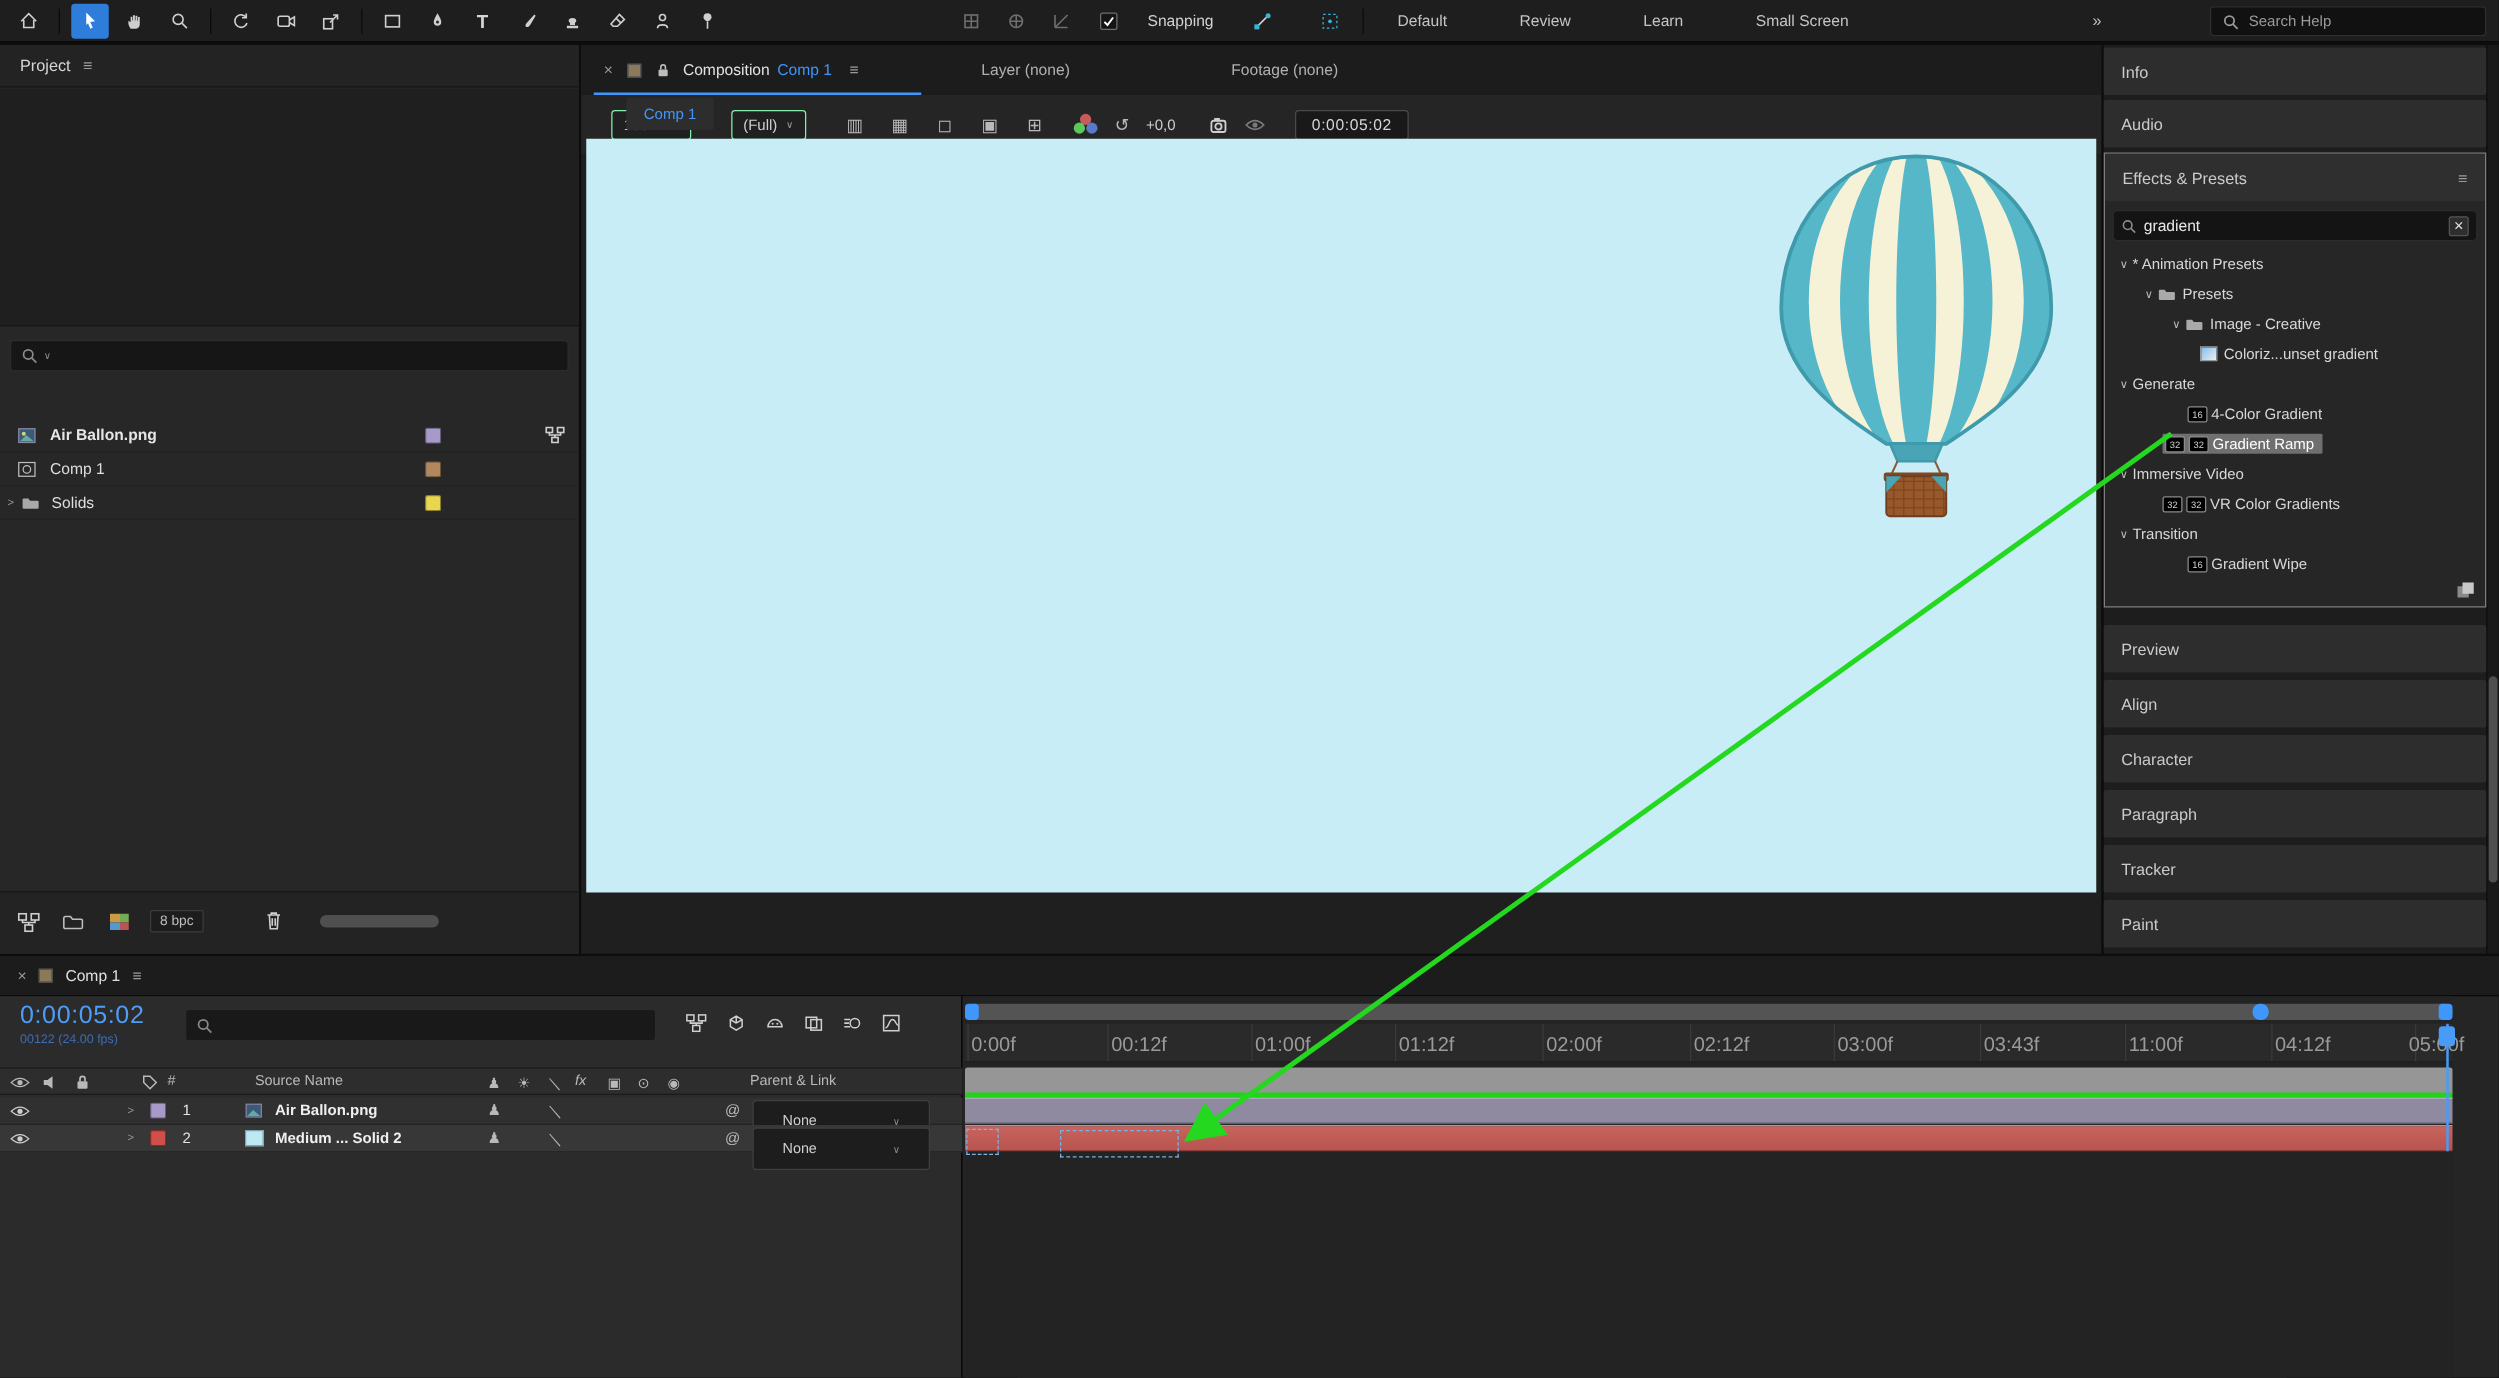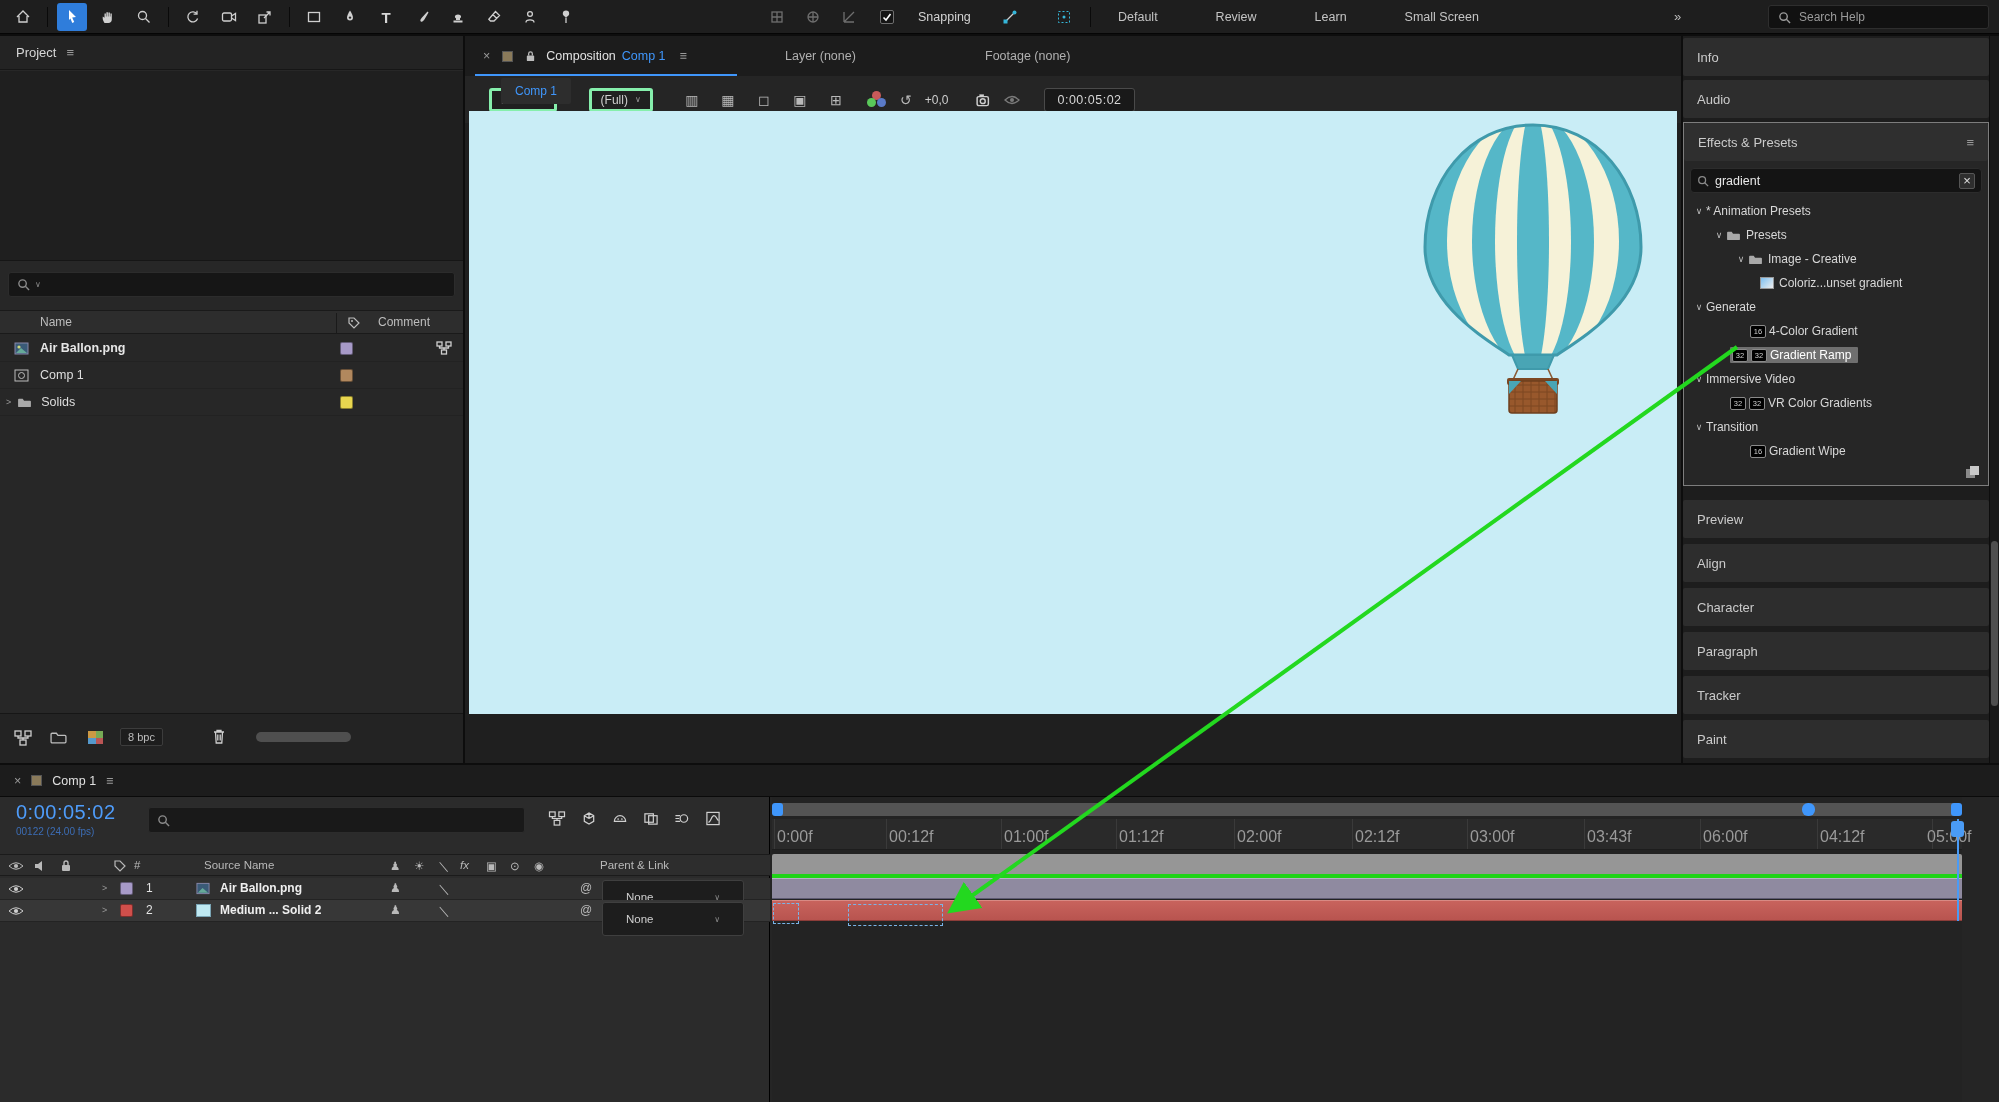--- a/index.html
+++ b/index.html
@@ -31,21 +31,21 @@
   .proj-footer{left:0;top:677px;width:463px;height:50px;background:#232323;border-top:1px solid #161616}
   .depthbtn{height:18px;border:1px solid #3c3c3c;background:#1d1d1d;border-radius:2px;font-size:11px;color:#bdbdbd;display:flex;align-items:center;padding:0 7px}
   .scrollpill{width:95px;height:10px;background:#4f4f4f;border-radius:5px}
   
   .viewer{left:465px;top:36px;width:1216px;height:727px;background:#1f1f1f}
   .vtabs{height:40px;background:#1c1c1c;display:flex;align-items:center;font-size:12.5px;color:#bdbdbd;position:relative}
   .vtab-underline{position:absolute;left:10px;bottom:0;width:262px;height:2px;background:#3f96fb}
   .compbtn{left:36px;top:42px;height:26px;background:#2d2d2d;color:#3f96fb;font-size:12px;display:flex;align-items:center;padding:0 14px;border-radius:2px}
   .canvas{left:4px;top:75px;width:1208px;height:603px;background:#c9edf6;overflow:hidden}
   .vfooter{left:0;top:680px;width:1216px;height:47px;background:#252525;display:flex;align-items:center;gap:10px;padding-left:24px}
-  .dd{display:flex;align-items:center;gap:7px;height:24px;padding:0 9px;background:#202020;border:3px solid #86efac;border-radius:3px;font-size:12px;color:#cfcfcf}
+  .dd{display:flex;align-items:center;gap:7px;height:24px;padding:0 9px;background:#202020;border:1px solid #86efac;border-radius:3px;font-size:12px;color:#cfcfcf}
   .vf-ic{font-size:14px;color:#b9b9b9;width:26px;text-align:center}
   .tcbox{height:24px;border:1px solid #4a4a4a;background:#191919;border-radius:3px;display:flex;align-items:center;padding:0 12px;font-size:12.5px;color:#d6d6d6;letter-spacing:.5px}
   .cw{position:relative;width:20px;height:18px}
   .cw i{position:absolute;width:9px;height:9px;border-radius:50%;display:block}
   
   .rpanel{left:1683px;top:36px;width:306px;height:727px;background:#1d1d1d}
   .rhead{left:0;width:306px;height:38px;background:#2d2d2d;border-radius:2px;display:flex;align-items:center;padding:0 14px;font-size:13px;color:#cbcbcb}
   .fxblock{left:0;top:86px;width:306px;height:364px;background:#262626;border:1px solid #7d7d7d}
   .fxsearch{position:absolute;left:6px;top:45px;width:292px;height:25px;background:#141414;border:1px solid #2c2c2c;border-radius:4px;display:flex;align-items:center;gap:6px;padding:0 6px}
   .fxinput{flex:1;background:transparent;border:none;outline:none;color:#e8e8e8;font-size:12.5px;font-family:"Liberation Sans",sans-serif}
@@ -236,29 +236,20 @@
     <span style="color:#9a9a9a">≡</span>
   </div>
   <div class="a proj-preview"></div>
   <div class="a proj-search">
     <svg width="13" height="13" viewBox="0 0 14 14">
         <circle cx="6" cy="6" r="4" fill="none" stroke="#8a8a8a" stroke-width="1.5"></circle>
         <path d="M9 9 L13 13" stroke="#8a8a8a" stroke-width="1.5"></path>
       </svg>
     <span style="font-size:8px;color:#8a8a8a">∨</span>
   </div>
-  <div class="a proj-head">
-    <span class="a" style="left:40px;top:4px">Name</span>
-    <span class="a" style="left:336px;top:2px;width:1px;height:20px;background:#1a1a1a"></span>
-    <svg class="a" style="left:348px;top:6px" width="12" height="12" viewBox="0 0 12 12">
-        <path d="M1 1 h5 l5 5 -5 5 -5 -5 Z" fill="none" stroke="#bdbdbd" stroke-width="1.2"></path>
-        <circle cx="4" cy="4" r="1" fill="#bdbdbd"></circle>
-      </svg>
-    <span class="a" style="left:378px;top:4px">Comment</span>
-  </div>
 
   <div class="a" style="left:0;top:299px;width:463px">
     <div class="proj-row">
       <span class="eyecell" style="margin-left:10px">
           <svg width="15" height="13" viewBox="0 0 15 13">
             <rect x="1" y="1" width="13" height="11" fill="#3a5a77" stroke="#88a"></rect>
             <circle cx="5" cy="5" r="1.6" fill="#cfd77a"></circle>
             <path d="M2 11 L7 6 L13 11 Z" fill="#6a9"></path>
           </svg>
         </span>
@@ -650,21 +641,21 @@
         <span class="tick" style="left:1045px"></span>
         <span class="tick" style="left:1160px"></span>
       <span class="rlab" style="left:5px">0:00f</span>
       <span class="rlab" style="left:117px">00:12f</span>
       <span class="rlab" style="left:232px">01:00f</span>
       <span class="rlab" style="left:347px">01:12f</span>
       <span class="rlab" style="left:465px">02:00f</span>
       <span class="rlab" style="left:583px">02:12f</span>
       <span class="rlab" style="left:698px">03:00f</span>
       <span class="rlab" style="left:815px">03:43f</span>
-      <span class="rlab" style="left:931px">06:00f</span>
+      <span class="rlab" style="left:931px">11:00f</span>
       <span class="rlab" style="left:1048px">04:12f</span>
       <span class="rlab" style="left:1155px">05:00f</span>
     </div>
 
     <div class="workbar"></div>
     <div class="greenline"></div>
     <div class="bar1"></div>
     <div class="bar2">
       <span class="drop" style="left:1px;top:2px;width:26px;height:21px"></span>
       <span class="drop" style="left:76px;top:3px;width:95px;height:22px"></span>

